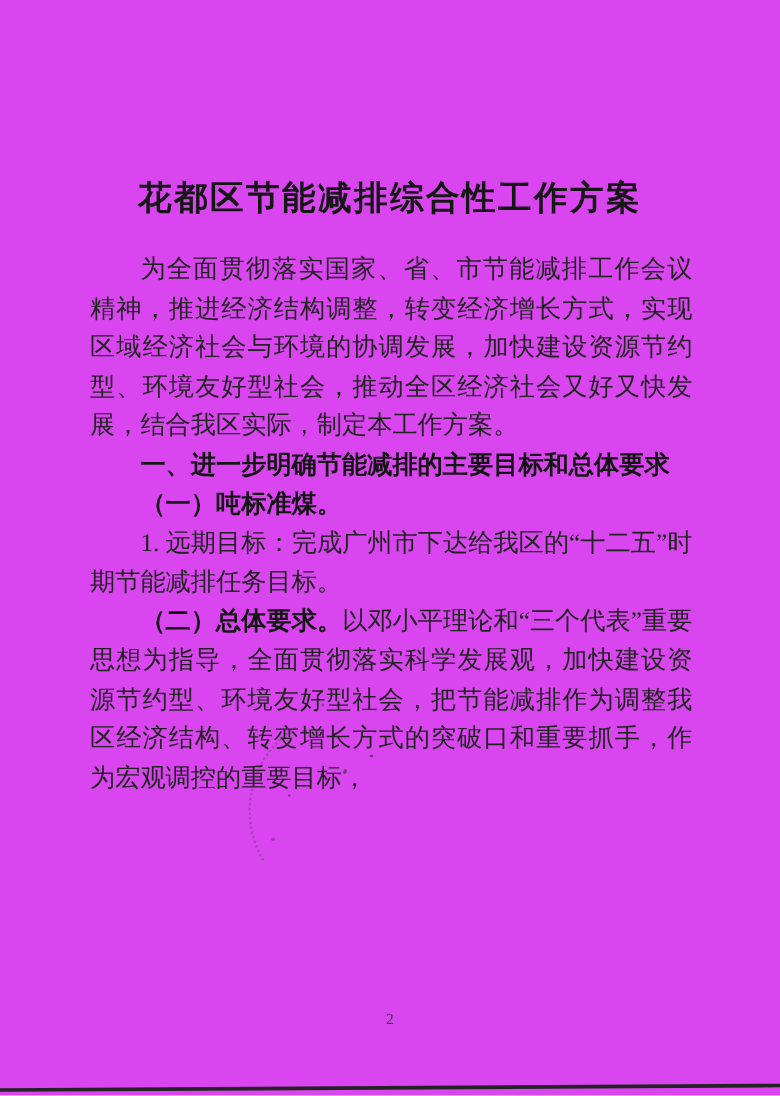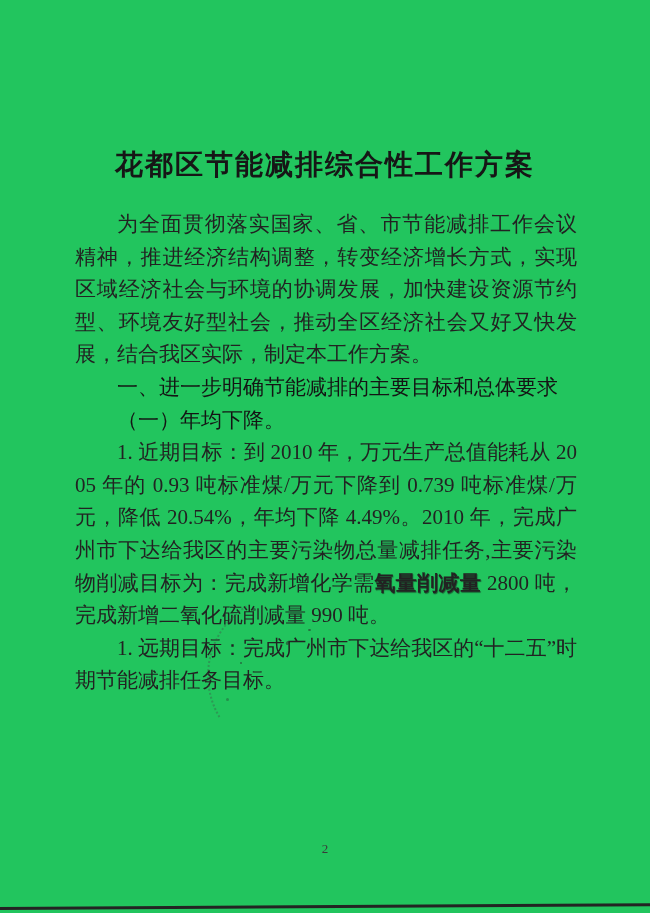--- a/index.html
+++ b/index.html
@@ -1,21 +1,21 @@
 <!DOCTYPE html>
 <html><head>
 <meta charset="utf-8">
 <style>
   * { margin: 0; padding: 0; box-sizing: border-box; }
   html, body { background: #e8e8e8; }
   .page {
     position: relative;
     width: 650px;
     height: 913px;
-    background: #22c55e;
+    background: #d946ef;
     overflow: hidden;
     font-family: "Liberation Serif", "DejaVu Serif", serif;
     color: #1e1e1e;
   }
   .title {
     position: absolute;
     top: 146px;
     left: 0;
     width: 650px;
     text-align: center;
@@ -29,21 +29,21 @@
     top: 208px;
     left: 75px;
     width: 502px;
     font-size: 21px;
     line-height: 32.6px;
     text-align: justify;
     word-break: break-all;
     color: #222222;
   }
   .para { text-indent: 2em; }
-  .para.heading { font-weight: normal; color: #141414; }
+  .para.heading { font-weight: bold; color: #141414; }
   .para .lead-bold { font-weight: bold; color: #141414; }
   .smudge {
     font-weight: bold;
     text-shadow: 0.7px 0.7px 0.8px rgba(20,20,20,0.55);
   }
   .page-number {
     position: absolute;
     top: 841px;
     left: 0;
     width: 650px;
@@ -88,26 +88,26 @@
 <div class="page">
 
   <h1 class="title">花都区节能减排综合性工作方案</h1>
 
   <div class="doc-body">
 
     <p class="para">为全面贯彻落实国家、省、市节能减排工作会议精神，推进经济结构调整，转变经济增长方式，实现区域经济社会与环境的协调发展，加快建设资源节约型、环境友好型社会，推动全区经济社会又好又快发展，结合我区实际，制定本工作方案。</p>
 
     <p class="para heading">一、进一步明确节能减排的主要目标和总体要求</p>
 
-    <p class="para heading">（一）年均下降。</p>
+    <p class="para heading">（一）吨标准煤。</p>
 
-    <p class="para"><span>1. 近期目标：到 2010 年，万元生产总值能耗从 2005 年的 0.93 吨标准煤/万元下降到 0.739 吨标准煤/万元，降低 20.54%，年均下降 4.49%。2010 年，完成广州市下达给我区的主要污染物总量减排任务,主要污染物削减目标为：完成新增化学需</span><span class="smudge">氧量削减量</span><span> 2800 吨，完成新增二氧化硫削减量 990 吨。</span></p>
 
     <p class="para">1. 远期目标：完成广州市下达给我区的“十二五”时期节能减排任务目标。</p>
 
+    <p class="para"><span class="lead-bold">（二）总体要求。</span><span>以邓小平理论和“三个代表”重要思想为指导，全面贯彻落实科学发展观，加快建设资源节约型、环境友好型社会，把节能减排作为调整我区经济结构、转变增长方式的突破口和重要抓手，作为宏观调控的重要目标，</span></p>
 
   </div>
 
   <div class="stamp-arc"></div>
   <div class="speck s1"></div>
   <div class="speck s2"></div>
   <div class="speck s3"></div>
   <div class="speck s4"></div>
   <div class="speck s5"></div>
   <div class="speck s6"></div>

